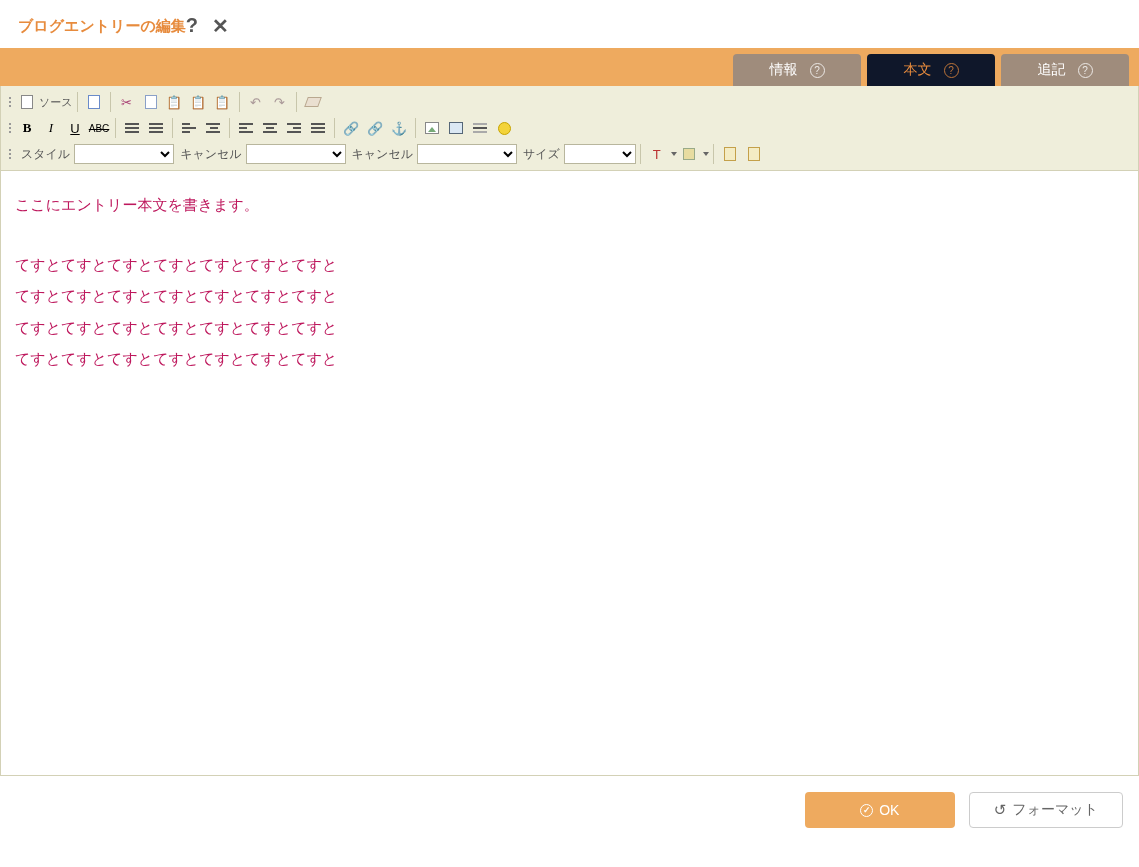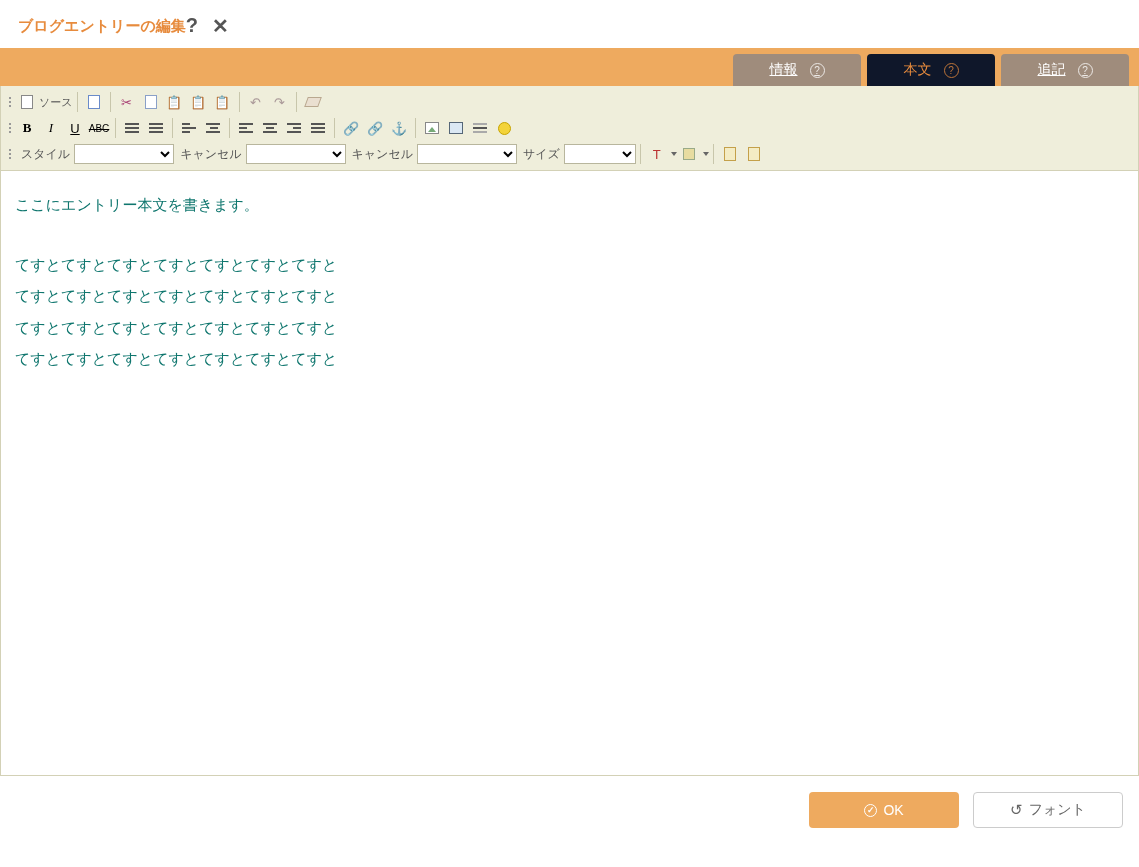--- a/index.html
+++ b/index.html
@@ -3,36 +3,36 @@
 <meta charset="utf-8">
 <style>
 * { box-sizing: border-box; margin: 0; padding: 0; }
 body { font-family: "Hiragino Kaku Gothic ProN", "Meiryo", sans-serif; background: #fff; width: 1139px; height: 867px; overflow: hidden; position: relative; }
 .header { display: flex; align-items: center; justify-content: flex-start; padding: 14px 18px 10px 18px; }
 .title { color: #e78b3d; font-size: 15px; font-weight: bold; }
 .header-icons { display: flex; gap: 14px; }
 .header-icons .hicon { color: #555; font-size: 20px; cursor: pointer; font-weight: bold; }
 .tabbar { background: #eeaa5f; height: 38px; display: flex; justify-content: flex-end; align-items: flex-end; padding: 0 10px; }
 .tab { height: 32px; margin-left: 6px; border-radius: 4px 4px 0 0; display: flex; align-items: center; justify-content: center; padding: 0 18px; font-size: 14px; cursor: pointer; min-width: 128px; position: relative; }
-.tab.inactive { background: #9f8c7c; color: #fff; text-decoration: underline; }
+.tab.inactive { background: #9f8c7c; color: #fff; }
 .tab.active { background: #0f172a; color: #e78b3d; }
 .tab .q { display: inline-flex; align-items: center; justify-content: center; width: 15px; height: 15px; border: 1.5px solid currentColor; border-radius: 50%; font-size: 10px; margin-left: 12px; opacity: .8; }
 .toolbar { background: #efeedb; border: 1px solid #d3d1b6; border-top: none; padding: 3px 4px 3px 4px; }
 .trow { display: flex; align-items: center; flex-wrap: nowrap; height: 26px; }
 .tbtn { width: 24px; height: 24px; display: inline-flex; align-items: center; justify-content: center; cursor: pointer; font-size: 13px; border-radius: 2px; }
 .tsep { width: 1px; height: 20px; background: #c8c6ab; margin: 0 4px; }
 .tgrip { display: inline-flex; flex-direction: column; gap: 2px; padding: 0 4px; }
 .tgrip span { width: 2px; height: 2px; background: #999; }
 .tlabel { font-size: 12px; color: #555; margin: 0 4px 0 6px; white-space: nowrap; }
 .tselect { height: 20px; border: 1px solid #b8b69d; background: #fff; font-size: 11px; padding: 0 2px; }
 .tselect.w1 { width: 100px; }
 .tselect.w2 { width: 100px; }
 .tselect.w3 { width: 100px; }
 .tselect.w4 { width: 72px; }
-.editor { border: 1px solid #d3d1b6; border-top: none; min-height: 605px; padding: 18px 14px; font-size: 15px; color: #0f766e; line-height: 2.1; }
+.editor { border: 1px solid #d3d1b6; border-top: none; min-height: 605px; padding: 18px 14px; font-size: 15px; color: #be185d; line-height: 2.1; }
 .editor p { margin: 0; }
 .editor .spacer { height: 28px; }
 .footer { display: flex; justify-content: flex-end; gap: 14px; padding: 16px 16px; }
 .btn { height: 36px; border-radius: 4px; display: inline-flex; align-items: center; justify-content: center; font-size: 14px; cursor: pointer; padding: 0 24px; min-width: 150px; gap: 6px; }
 .btn.primary { background: #eeaa5f; color: #fff; border: none; }
 .btn.secondary { background: #fff; color: #666; border: 1px solid #ccc; }
 
 .i-bold { font-weight: 900; font-family: serif; }
 .i-italic { font-style: italic; font-family: serif; }
 .i-underline { text-decoration: underline; }
@@ -249,15 +249,15 @@
   <p>てすとてすとてすとてすとてすとてすとてすと</p>
 </div>
 
 <div class="footer">
   <button class="btn primary">
     <span class="i-check">✓</span>
     <span>OK</span>
   </button>
   <button class="btn secondary">
     <span class="i-reload"></span>
-    <span>フォント</span>
+    <span>フォーマット</span>
   </button>
 </div>
 
 </body></html>

